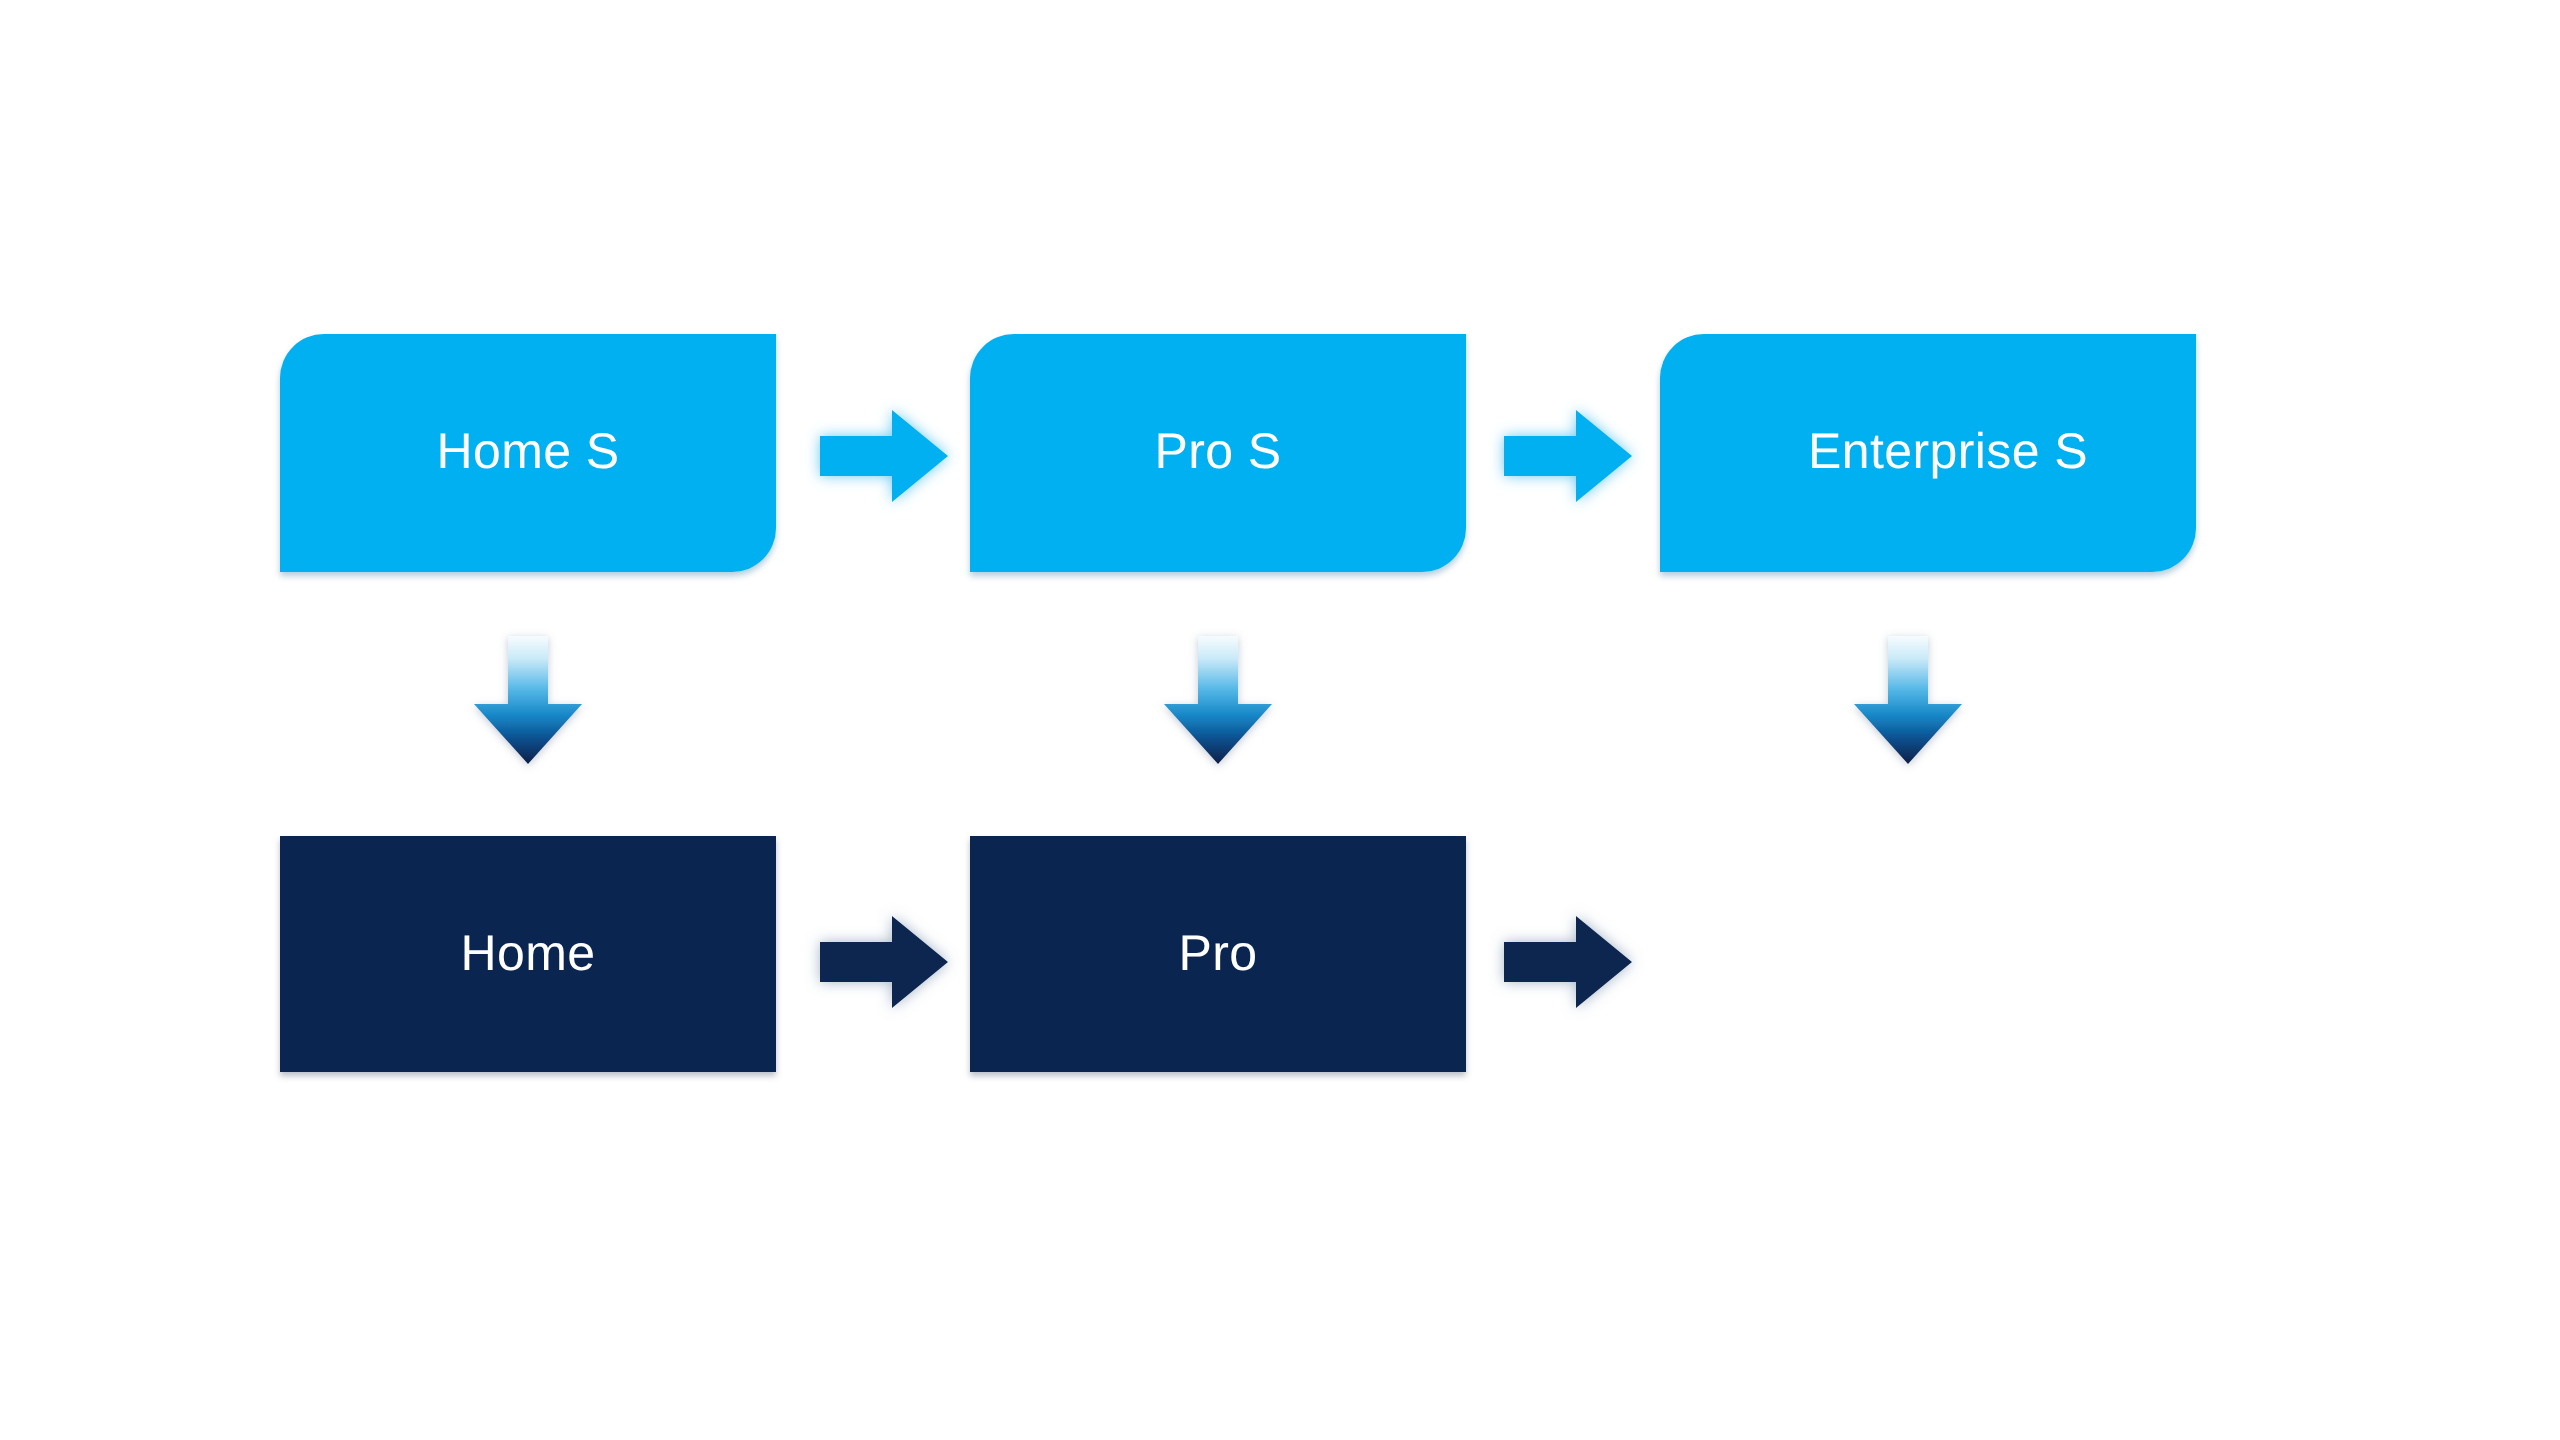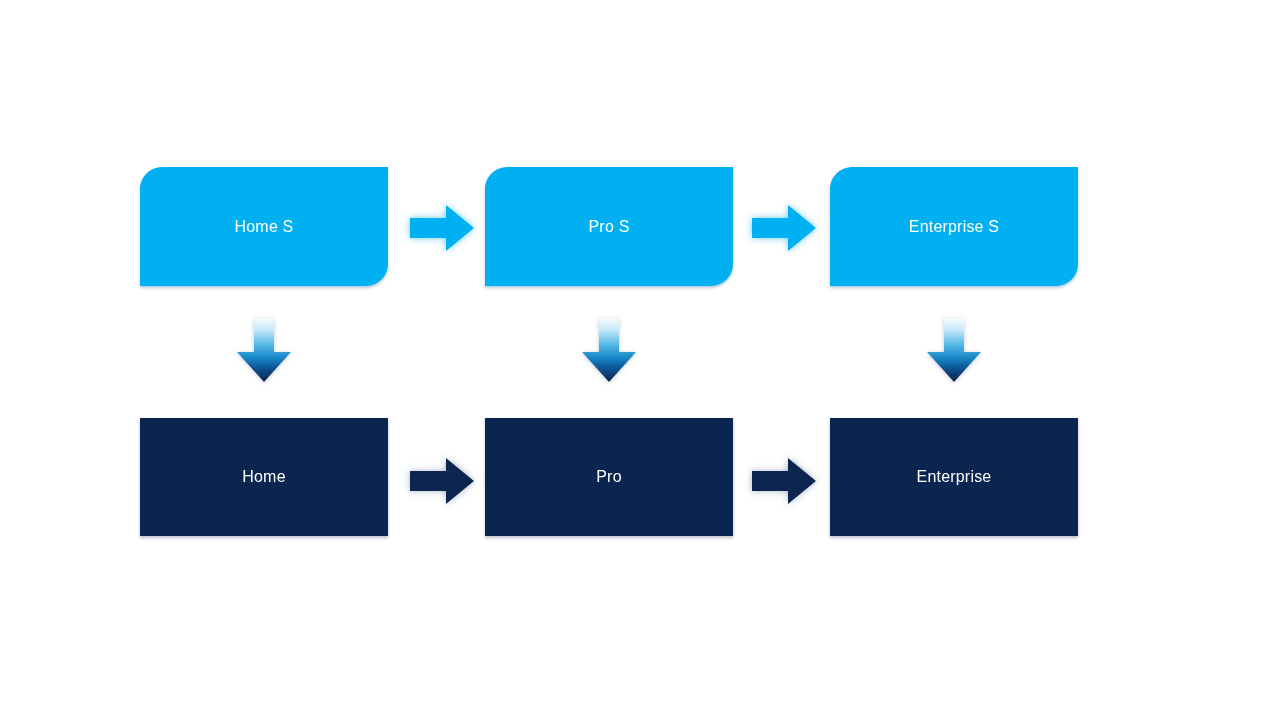--- a/index.html
+++ b/index.html
@@ -11,40 +11,40 @@
     overflow: hidden;
     font-family: "Liberation Sans", sans-serif;
   }
   .box {
     position: absolute;
     width: 248px;
     display: flex;
     align-items: center;
     justify-content: center;
     color: #ffffff;
-    font-size: 16px;
+    font-size: 25px;
     letter-spacing: 0.2px;
     text-align: center;
   }
   .box-top {
     top: 167px;
     height: 119px;
     background: #00B0F0;
     border-radius: 22px 0 22px 0;
     box-shadow: 0 2px 3px rgba(0, 90, 140, 0.30);
   }
   .box-bottom {
     top: 418px;
     height: 118px;
     background: #0A2550;
     box-shadow: 0 2px 3px rgba(60, 75, 100, 0.35);
   }
   .c1 { left: 140px; }
   .c2 { left: 485px; justify-content: center; }
-  .c3 { left: 830px; }
+  .c3 { left: 830px; padding-left: 20px; }
   .arrow-layer {
     position: absolute;
     left: 0; top: 0;
     width: 1280px;
     height: 720px;
   }
 </style>
 </head>
 <body>
 
@@ -91,17 +91,14 @@
   <div class="box box-top c3">
     <span>Enterprise S</span>
   </div>
 
   <div class="box box-bottom c2">
     <span>Pro</span>
   </div>
   <div class="box box-bottom c1">
     <span>Home</span>
   </div>
-  <div class="box box-bottom c3">
-    <span>Enterprise</span>
-  </div>
 
 </div>
 
 </body></html>

